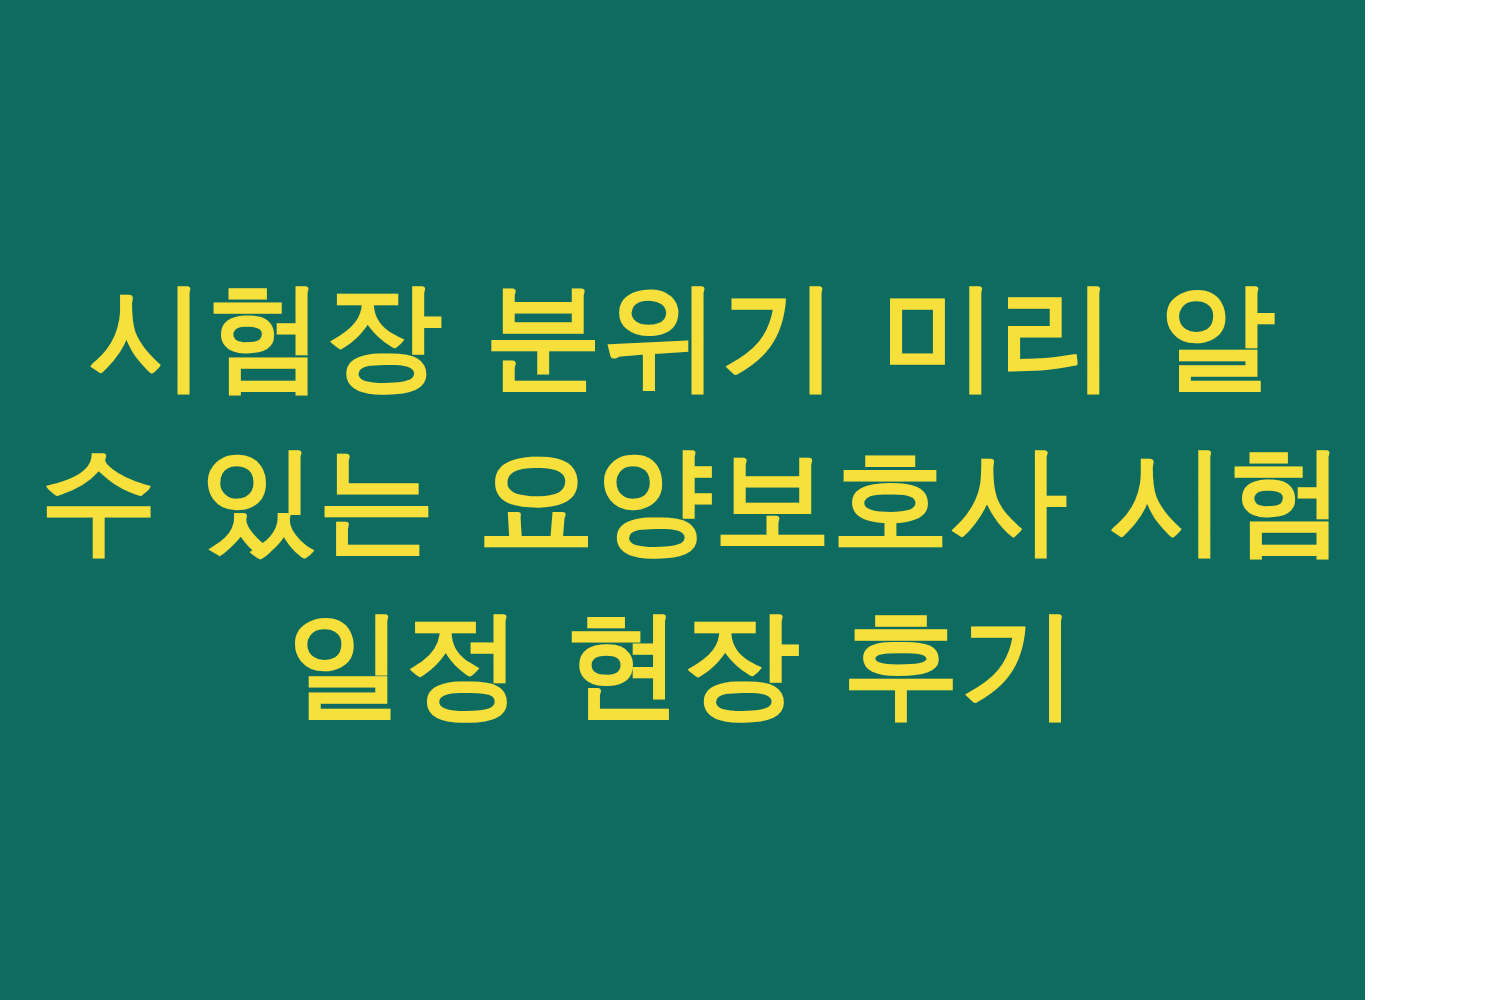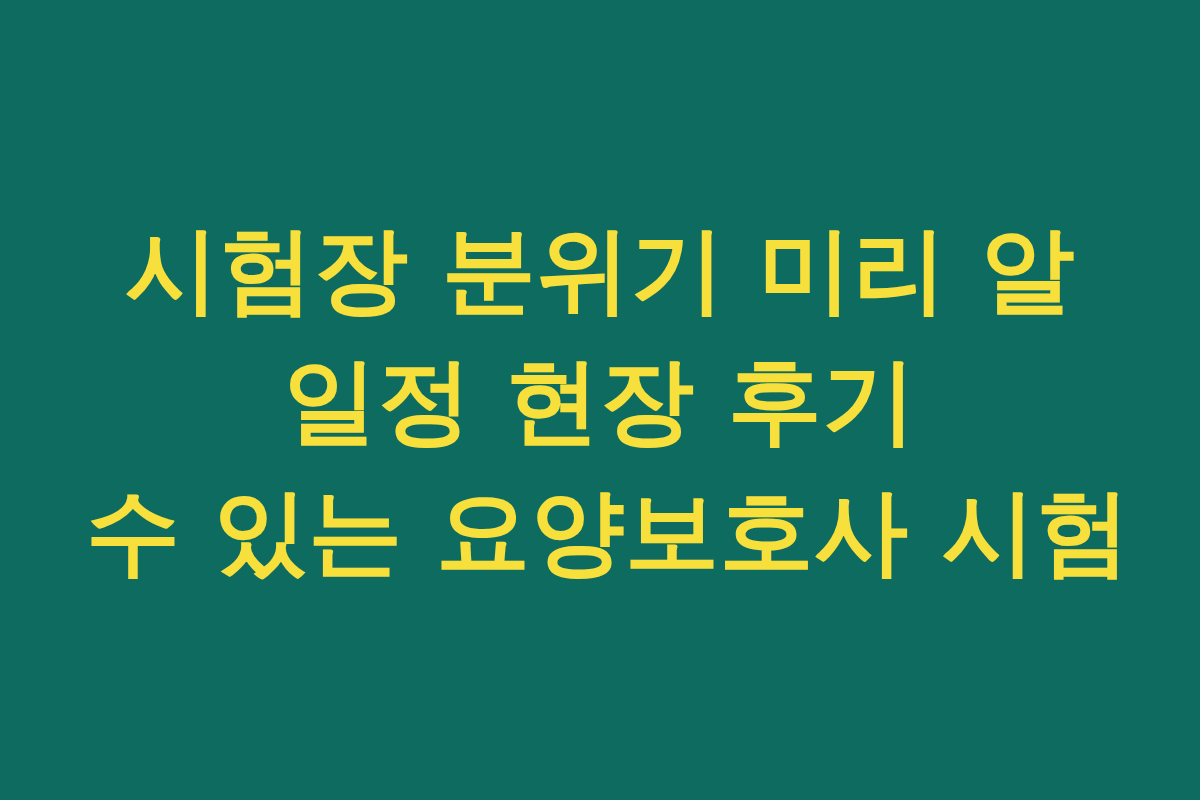--- a/index.html
+++ b/index.html
@@ -10,21 +10,21 @@
 
   body {
     width: 1200px;
     height: 800px;
     overflow: hidden;
     font-family: "Liberation Sans", "DejaVu Sans", sans-serif;
   }
 
   #banner {
     position: relative;
-    width: 1200px;
+    width: 1092px;
     height: 800px;
     box-sizing: border-box;
     display: flex;
     align-items: center;
     justify-content: center;
     background: #0E6B60;
     overflow: hidden;
   }
 
   #title-block {
@@ -55,19 +55,19 @@
 </style>
 </head>
 <body>
 
 <div id="banner" style="background: rgb(14, 107, 96);">
 
   <div id="title-block">
 
     <span class="title-line line-1" style="color: rgb(248, 224, 60);">시험장 분위기 미리 알</span>
 
+    <span class="title-line line-2" style="color: rgb(248, 224, 60);">수 있는 요양보호사 시험</span>
+
     <span class="title-line line-3" style="color: rgb(248, 224, 60);">일정 현장 후기</span>
-
-    <span class="title-line line-2" style="color: rgb(248, 224, 60);">수 있는 요양보호사 시험</span>
 
   </div>
 
 </div>
 
 </body></html>

